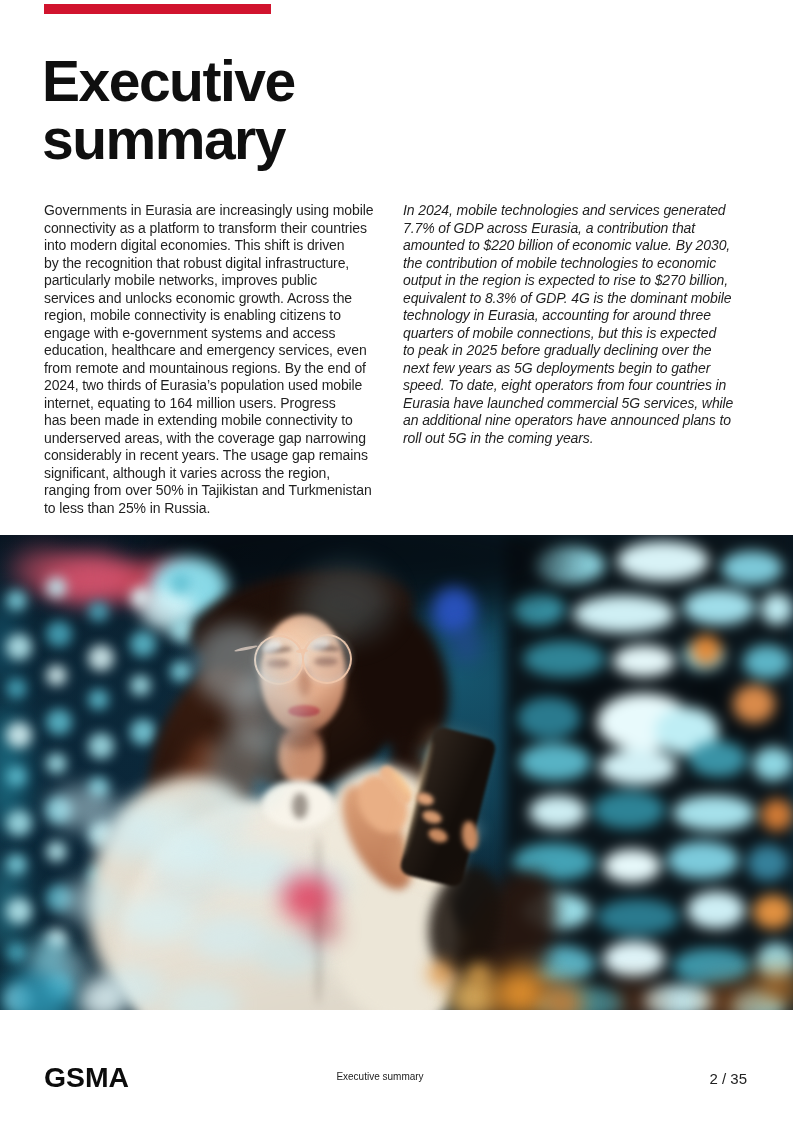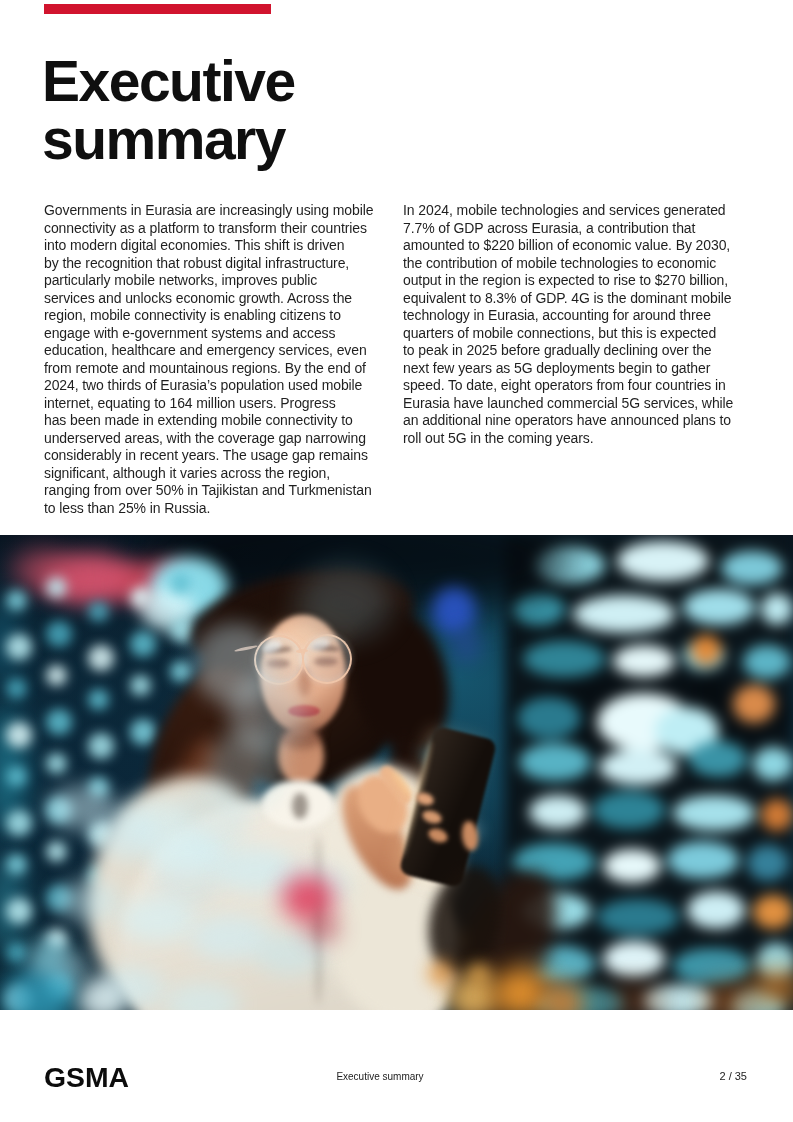--- a/index.html
+++ b/index.html
@@ -12,40 +12,40 @@
   .title{
     position:absolute;left:42px;top:52px;width:340px;margin:0;
     font-size:57px;line-height:58px;font-weight:700;letter-spacing:-1.5px;color:#0f0f0f;
   }
   .col{
     position:absolute;top:202px;margin:0;
     font-size:14px;line-height:17.5px;color:#1f1f1f;
     white-space:pre-line;letter-spacing:-0.1px;
   }
   .col.left{left:44px;}
-  .col.right{left:403px;}
+  .col.right{left:403px;font-style:italic;}
   
   .hero{
     position:absolute;left:0;top:535px;width:793px;height:475px;overflow:hidden;
     background:
       radial-gradient(420px 300px at 58% 30%, rgba(23,92,118,.85), rgba(23,92,118,0) 70%),
       radial-gradient(500px 380px at 12% 55%, rgba(10,36,54,.9), rgba(10,36,54,0) 75%),
       linear-gradient(180deg,#081420 0%,#0c2a3a 30%,#0e3346 55%,#0a2230 80%,#081b26 100%);
   }
   .hero *{position:absolute;}
   .lyr{position:absolute;left:0;top:0;width:100%;height:100%;}
   #bldg{left:505px;top:0;width:288px;height:475px;background:#0a141a;filter:blur(7px);}
   
   .footer-logo{
     position:absolute;left:44px;top:1063px;
     font-size:27px;font-weight:700;color:#0c0c0c;letter-spacing:0;
     transform:scaleX(1.05);transform-origin:left center;
   }
   .footer-section{position:absolute;left:0;top:1071px;width:760px;text-align:center;font-size:10px;color:#222;}
-  .footer-page{position:absolute;right:46px;top:1070px;font-size:11px;color:#222;}
+  .footer-page{position:absolute;right:46px;top:1070px;font-size:15px;color:#222;}
 </style>
 </head>
 <body>
 
 <div class="page">
 
   <div class="accent-bar"></div>
 
   <h1 class="title">Executive summary</h1>
 

